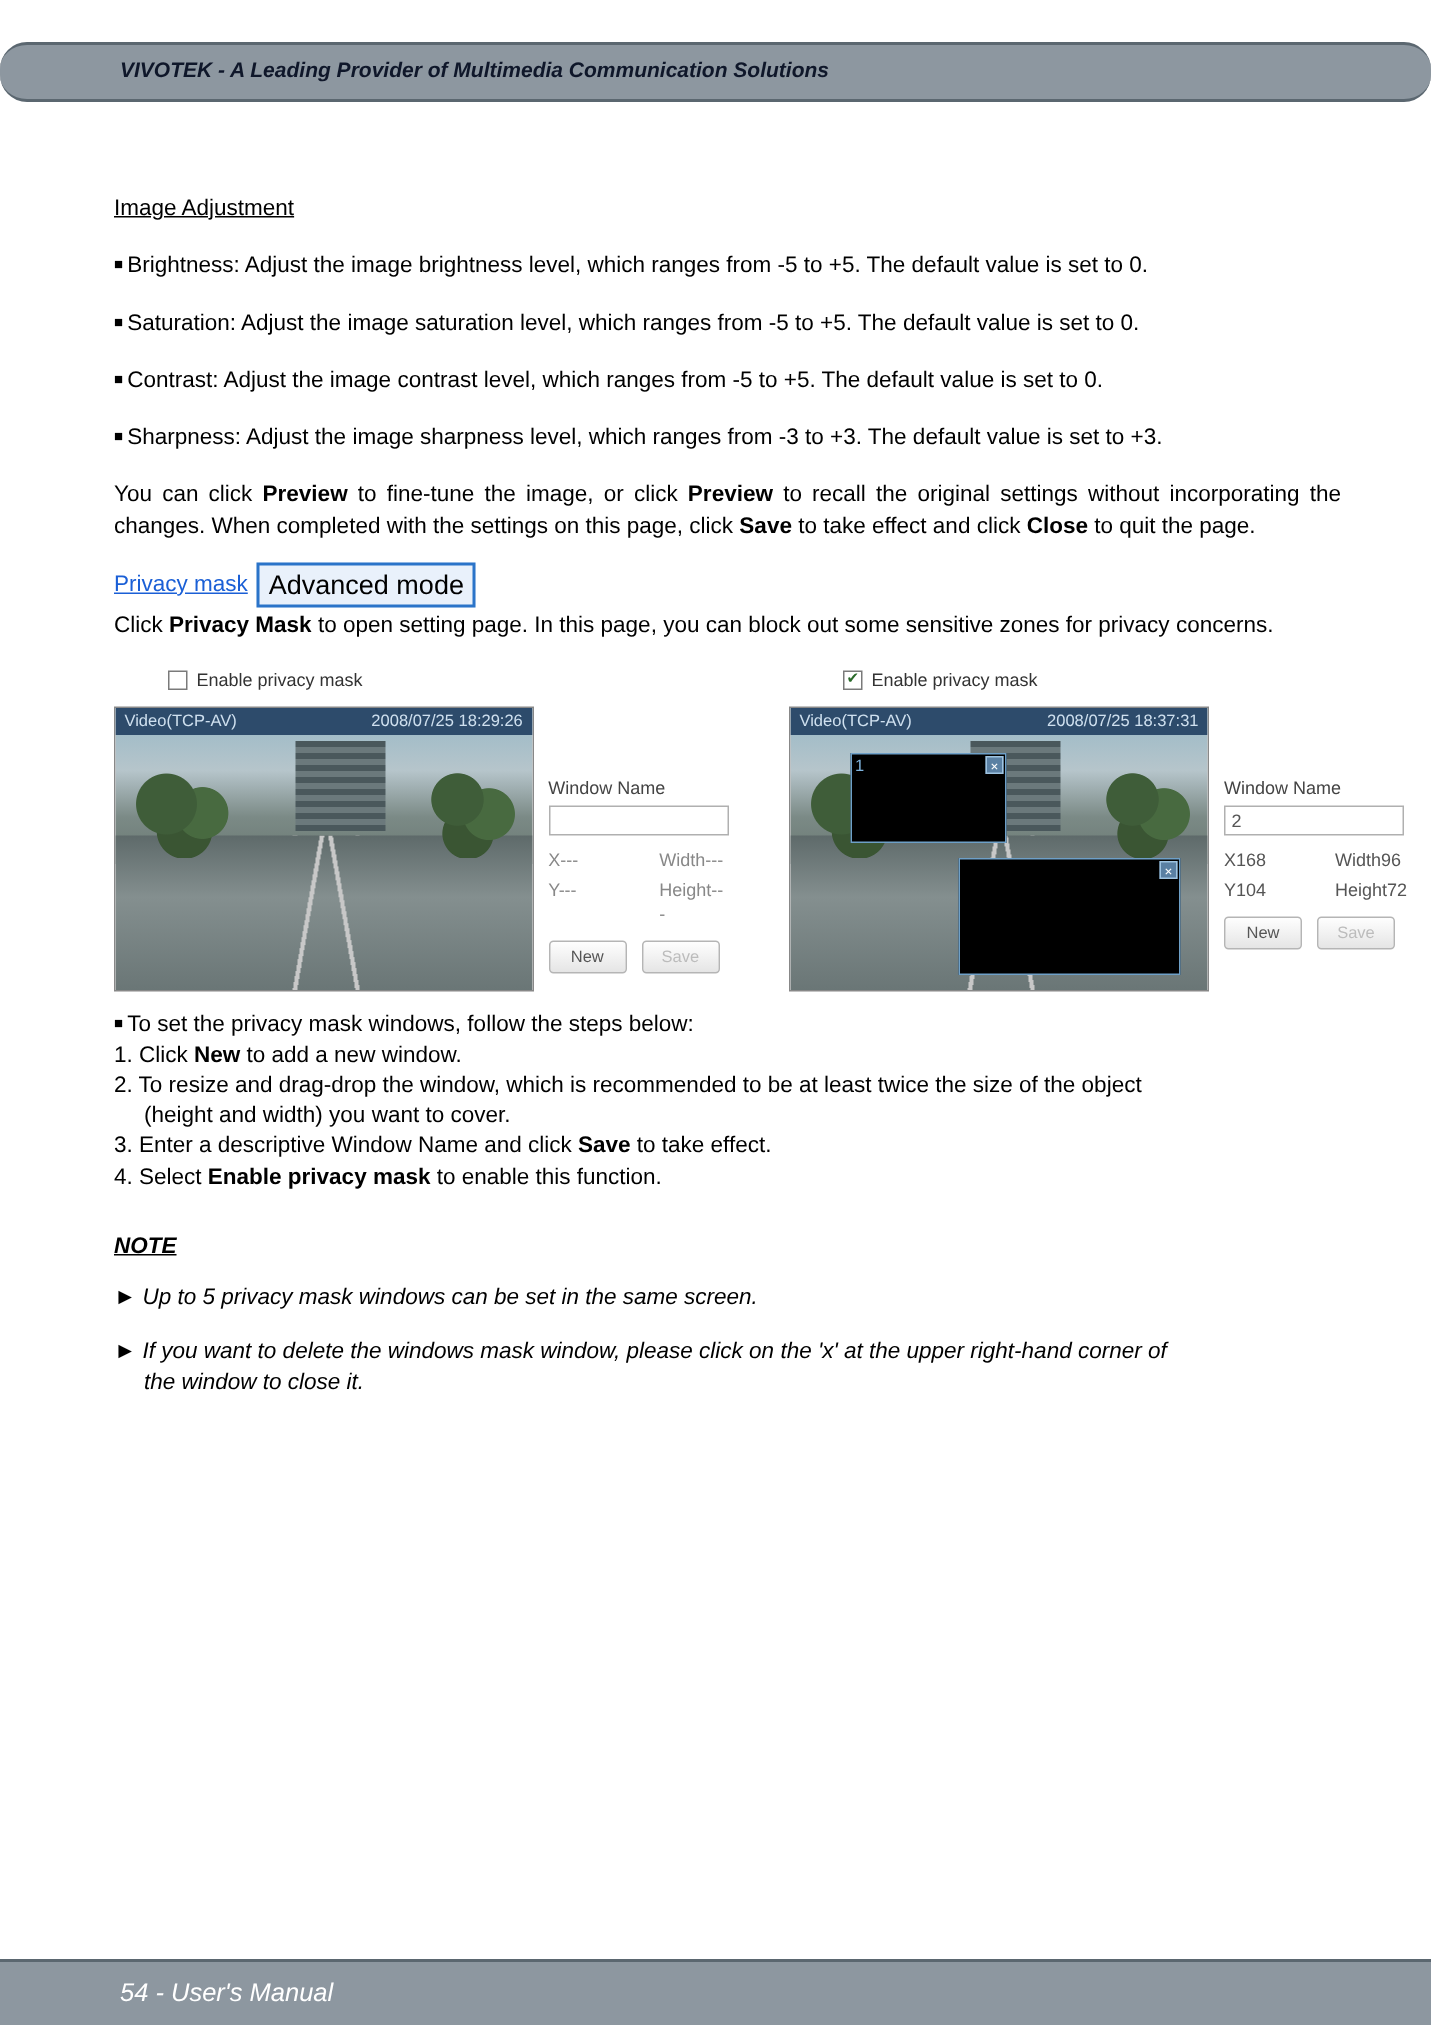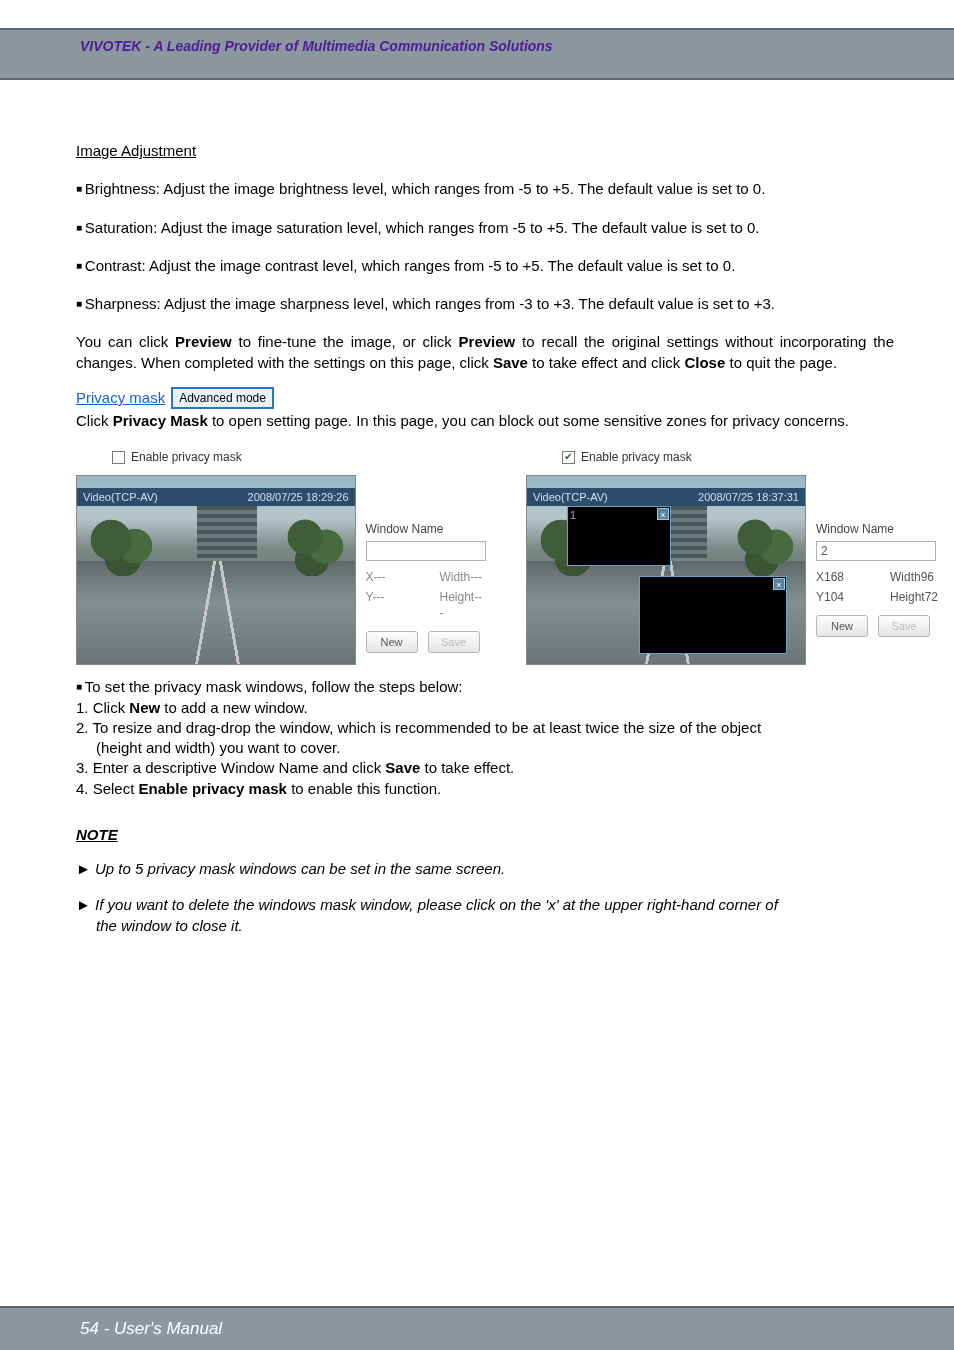--- a/index.html
+++ b/index.html
@@ -9,28 +9,29 @@
     width: 954px;
     margin: 0 auto;
   }
   .page {
     background: #fff;
     position: relative;
     min-height: 1350px;
   }
   .header-band {
     background: #8d97a0;
-    color: #4c1d95;
+    color: #0f172a;
     font-style: italic;
     font-weight: bold;
     font-size: 14px;
-    padding: 8px 0 24px 80px;
+    padding: 8px 0 12px 80px;
     margin-top: 28px;
     border-top: 2px solid #5b6770;
     border-bottom: 2px solid #5b6770;
+    border-radius: 18px;
   }
   .content {
     padding: 40px 60px 0 76px;
     font-size: 15px;
     color: #000;
     line-height: 1.35;
     margin-top: 21px;
   }
   .u-heading {
     text-decoration: underline;
@@ -58,21 +59,21 @@
   }
   .link-blue {
     color: #1a5fd6;
     text-decoration: underline;
   }
   .badge {
     border: 2px solid #2b74c9;
     background: #e9f1fb;
     color: #000;
     padding: 1px 6px;
-    font-size: 12px;
+    font-size: 18px;
   }
   .screens {
     display: flex;
     gap: 40px;
     margin: 6px 0 12px 0;
   }
   .screen {
     flex: 1;
   }
   .chk-row {
@@ -131,21 +132,21 @@
   .video-treesL { position:absolute; top:40px; left:10px; width:80px; height:60px;
     background: radial-gradient(circle at 30% 40%, #3f5d39 30%, transparent 31%),
                 radial-gradient(circle at 60% 50%, #486a40 30%, transparent 31%),
                 radial-gradient(circle at 45% 70%, #3a5533 30%, transparent 31%);}
   .video-treesR { position:absolute; top:35px; right:8px; width:70px; height:65px;
     background: radial-gradient(circle at 40% 40%, #3f5d39 30%, transparent 31%),
                 radial-gradient(circle at 70% 55%, #486a40 28%, transparent 29%),
                 radial-gradient(circle at 50% 75%, #3a5533 28%, transparent 29%);}
   .vid-title-bar {
     position: absolute;
-    top: 12px; left: 0; right: 0;
+    top: 0; left: 0; right: 0;
     height: 18px;
     background: #2d4b6b;
     display: flex;
     justify-content: space-between;
     padding: 0 6px;
     align-items: center;
   }
   .vid-title-bar span {
     color: #cfe0ef;
     font-family: Tahoma, Arial, sans-serif;

